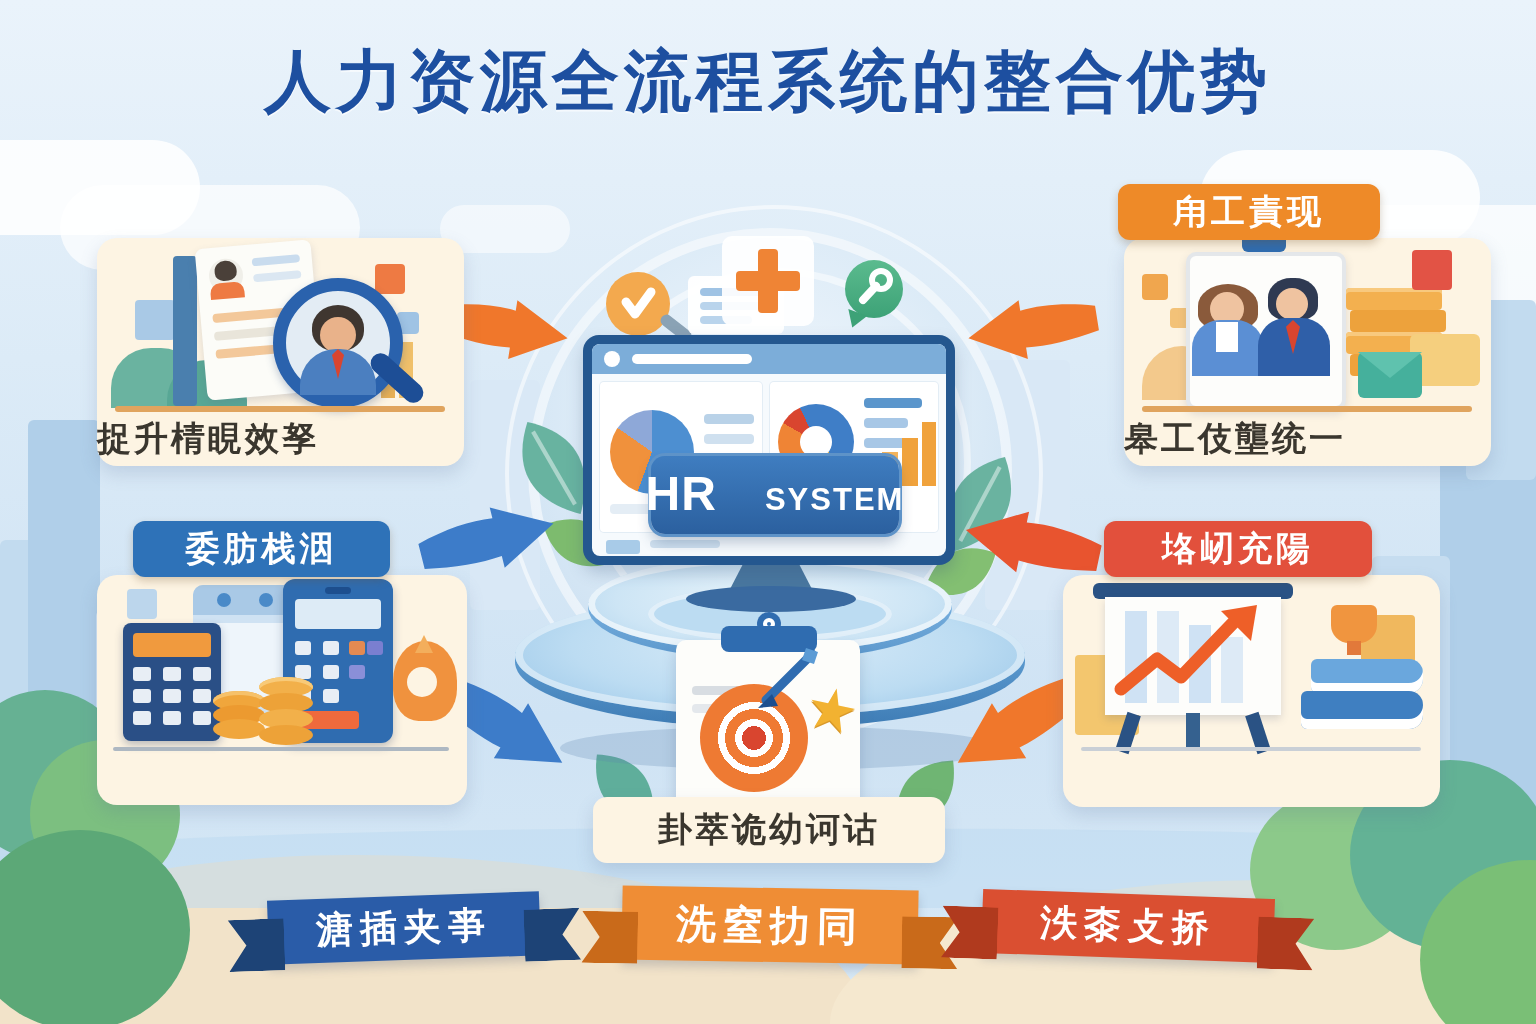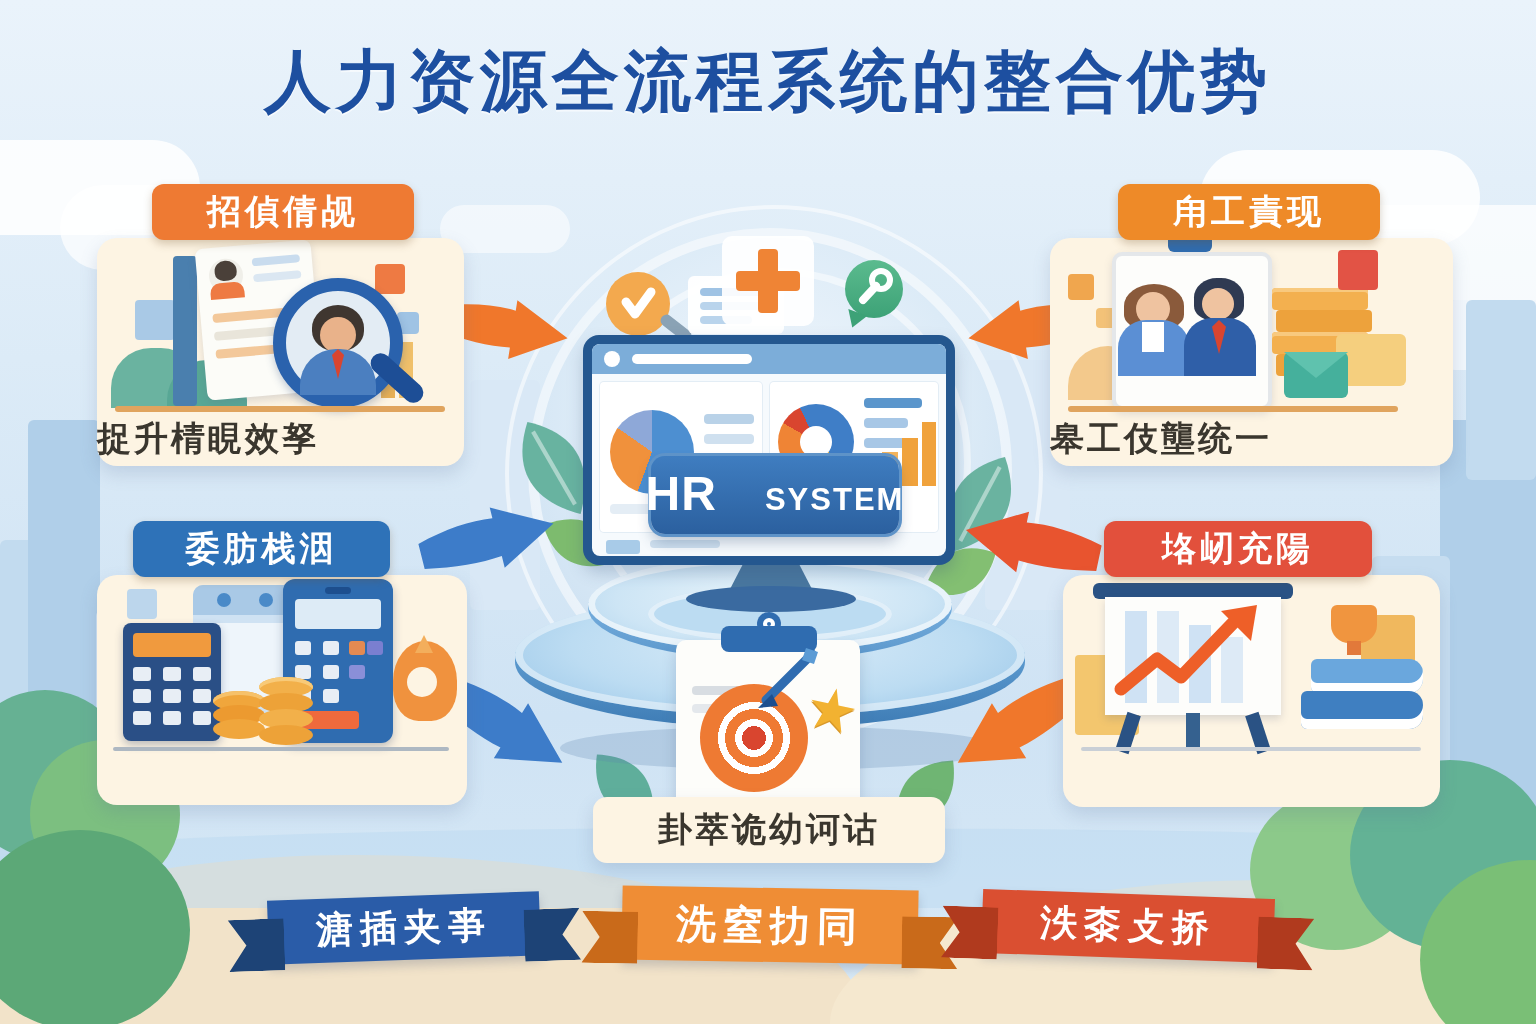--- a/index.html
+++ b/index.html
@@ -269,23 +269,20 @@
     <div class="abs" style="left:176px;top:40px;width:104px;height:104px;border-radius:50%;background:#e3ecf4;border:13px solid #2a62ad;box-shadow:0 4px 8px rgba(50,80,130,.3);">
       <div class="abs" style="left:26px;top:14px;width:52px;height:46px;border-radius:50% 50% 44% 44%;background:#3f3630;"></div>
       <div class="abs" style="left:34px;top:26px;width:36px;height:36px;border-radius:50%;background:#e9b28a;"></div>
       <div class="abs" style="left:14px;top:58px;width:76px;height:46px;border-radius:36px 36px 0 0;background:#4b7fc0;"></div>
       <div class="abs" style="left:46px;top:58px;width:12px;height:30px;background:#d9452f;clip-path:polygon(50% 0,100% 20%,50% 100%,0 20%);"></div>
     </div>
     <div class="abs" style="left:268px;top:130px;width:64px;height:20px;background:#1d4e96;border-radius:10px;transform:rotate(42deg);"></div>
     <div class="baseline" style="left:18px;top:168px;width:330px;"></div>
     <div class="caption" style="top:178px;">捉升棈睍效孥</div>
   </div>
-  <div class="tab" style="left:152px;top:184px;width:262px;height:56px;background:#ee7a33;">
-    <span>招偵倩觇</span>
-  </div>
 
   <div class="card" style="left:97px;top:575px;width:370px;height:230px;">
     <div class="sq" style="left:30px;top:14px;width:30px;height:30px;background:#bcd6ec;"></div>
     <div class="abs" style="left:96px;top:10px;width:110px;height:130px;background:#cfe2f3;border-radius:10px;">
       <div class="abs" style="left:0;top:0;width:110px;height:30px;background:#a9c9e6;border-radius:10px 10px 0 0;"></div>
       <div class="abs" style="left:24px;top:8px;width:14px;height:14px;border-radius:50%;background:#4a8ac8;"></div>
       <div class="abs" style="left:66px;top:8px;width:14px;height:14px;border-radius:50%;background:#4a8ac8;"></div>
       <div class="abs win" style="left:8px;top:38px;width:94px;height:84px;background:#eef5fb;"></div>
     </div>
     <div class="abs" style="left:26px;top:48px;width:98px;height:118px;background:#2a4f86;border-radius:8px;box-shadow:0 4px 8px rgba(40,60,100,.3);">
@@ -326,21 +323,21 @@
       <div class="abs" style="left:46px;top:18px;width:54px;height:20px;border-radius:50%;background:#eda238;"></div>
       <div class="abs" style="left:46px;top:34px;width:54px;height:20px;border-radius:50%;background:#f2b04a;"></div>
       <div class="abs" style="left:46px;top:50px;width:54px;height:20px;border-radius:50%;background:#eda238;"></div>
     </div>
     <div class="baseline" style="left:16px;top:172px;width:336px;background:#aeb8c2;height:4px;"></div>
   </div>
   <div class="tab" style="left:133px;top:521px;width:257px;height:56px;background:#2e72b8;">
     <span>委肪栈洇</span>
   </div>
 
-  <div class="card" style="left:1050px;top:238px;width:367px;height:228px;padding-left:36px;">
+  <div class="card" style="left:1124px;top:238px;width:367px;height:228px;">
     <div class="sq" style="left:18px;top:36px;width:26px;height:26px;background:#f0a64e;"></div>
     <div class="sq" style="left:46px;top:70px;width:20px;height:20px;background:#f3c278;"></div>
     <div class="bush" style="left:18px;top:108px;width:80px;height:54px;background:#f3c98c;border-radius:40px 40px 0 0;"></div>
     <div class="abs" style="left:62px;top:14px;width:152px;height:150px;background:#fdfdfb;border-radius:10px;border:4px solid #e4e7ea;box-shadow:0 4px 8px rgba(90,100,130,.18);">
       <div class="abs" style="left:8px;top:28px;width:60px;height:44px;border-radius:50% 50% 30% 30%;background:#8a5a3b;"></div>
       <div class="abs" style="left:20px;top:36px;width:34px;height:34px;border-radius:50%;background:#efc3a0;"></div>
       <div class="abs" style="left:2px;top:64px;width:72px;height:56px;border-radius:28px 28px 0 0;background:#5b8fd4;"></div>
       <div class="abs" style="left:26px;top:66px;width:22px;height:30px;background:#fff;"></div>
       <div class="abs" style="left:78px;top:22px;width:50px;height:42px;border-radius:46% 46% 34% 34%;background:#2f3a52;"></div>
       <div class="abs" style="left:86px;top:32px;width:32px;height:32px;border-radius:50%;background:#efc3a0;"></div>

